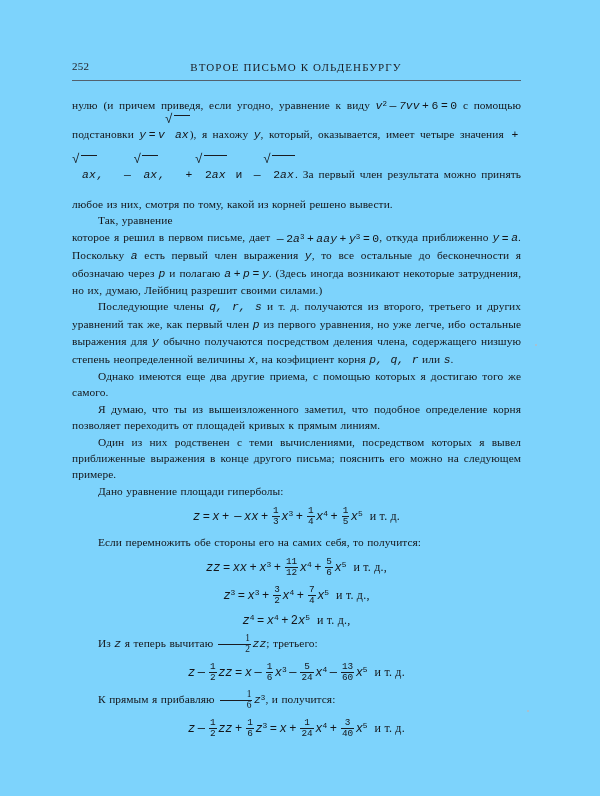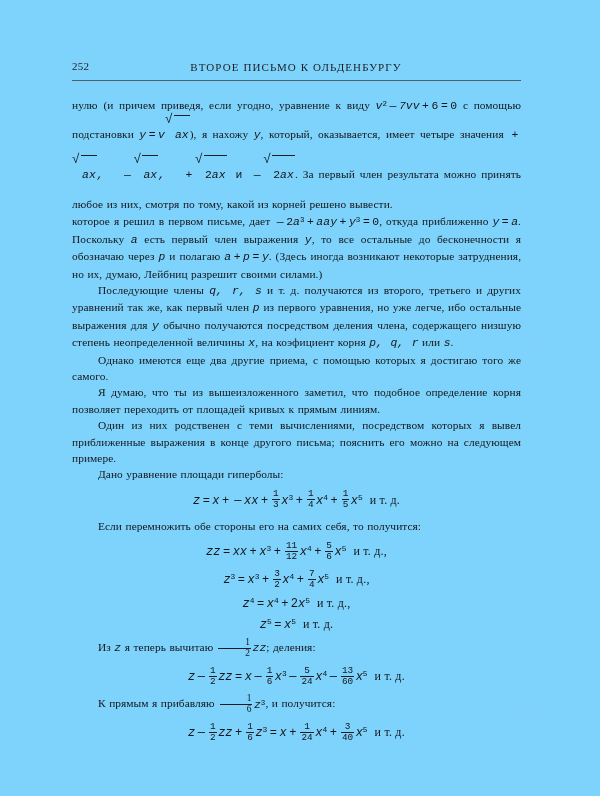--- a/index.html
+++ b/index.html
@@ -150,20 +150,21 @@
 
   <div class="body">
 
     <p class="para"><span>нулю (и причем приведя, если угодно, уравнение к виду</span>
       <span class="m">v<sup class="sm">2</sup><span class="op">—</span>7vv<span class="op">+</span><span class="up">6</span><span class="op">=</span><span class="up">0</span></span>
       <span>с помощью подстановки</span>
       <span class="m">y<span class="op">=</span>v<span class="rad"><span class="chk">√</span><span class="vin"></span><span class="inner">ax</span></span></span><span>), я нахожу</span>
       <span class="m">y</span><span>, который, оказывается, имеет четыре значения</span>
       <span class="m"><span class="op">+</span><span class="rad"><span class="chk">√</span><span class="vin"></span><span class="inner">ax</span></span>,&nbsp; <span class="op">—</span><span class="rad"><span class="chk">√</span><span class="vin"></span><span class="inner">ax</span></span>,&nbsp; <span class="op">+</span><span class="rad"><span class="chk">√</span><span class="vin"></span><span class="inner"><span class="up">2</span>ax</span></span> <span class="up">и</span> <span class="op">—</span><span class="rad"><span class="chk">√</span><span class="vin"></span><span class="inner"><span class="up">2</span>ax</span></span></span><span>. За первый член результата можно принять любое из них, смотря по тому, какой из корней решено вывести.</span></p>
 
+    <p class="para indent">Так, уравнение</p>
 
 
     <p class="para"><span>которое я решил в первом письме, дает</span>
       <span class="m"><span class="op">—</span><span class="up">2</span>a<sup class="sm">3</sup><span class="op">+</span>aay<span class="op">+</span>y<sup class="sm">3</sup><span class="op">=</span><span class="up">0</span></span><span>, откуда приближенно</span>
       <span class="m">y<span class="op">=</span>a</span><span>. Поскольку</span>
       <span class="m">a</span> <span>есть первый член выражения</span>
       <span class="m">y</span><span>, то все остальные до бесконечности я обозначаю через</span>
       <span class="m">p</span> <span>и полагаю</span>
       <span class="m">a<span class="op">+</span>p<span class="op">=</span>y</span><span>. (Здесь иногда возникают некоторые затруднения, но их, думаю, Лейбниц разрешит своими силами.)</span></p>
 
@@ -198,28 +199,25 @@
     </div>
 
     <div class="display">
       <span class="m">z<sup class="sm">3</sup><span class="op">=</span>x<sup class="sm">3</sup><span class="op">+</span><span class="frac"><span class="num">3</span><span class="den">2</span></span>x<sup class="sm">4</sup><span class="op">+</span><span class="frac"><span class="num">7</span><span class="den">4</span></span>x<sup class="sm">5</sup></span><span class="tail">и  т.  д.,</span>
     </div>
 
     <div class="display">
       <span class="m">z<sup class="sm">4</sup><span class="op">=</span>x<sup class="sm">4</sup><span class="op">+</span><span class="up">2</span>x<sup class="sm">5</sup></span><span class="tail">и  т.  д.,</span>
     </div>
 
-    <div class="display">
-      <span class="m">z<sup class="sm">5</sup><span class="op">=</span>x<sup class="sm">5</sup></span><span class="tail">и  т.  д.</span>
-    </div>
 
     <p class="para indent gap"><span>Из</span>
       <span class="m">z</span>
       <span>я теперь вычитаю</span>
-      <span class="frac"><span class="num">1</span><span class="den">2</span></span><span class="m">zz</span><span>; деления:</span></p>
+      <span class="frac"><span class="num">1</span><span class="den">2</span></span><span class="m">zz</span><span>; третьего:</span></p>
 
     <div class="display">
       <span class="m">z<span class="op">—</span><span class="frac"><span class="num">1</span><span class="den">2</span></span>zz<span class="op">=</span>x<span class="op">—</span><span class="frac"><span class="num">1</span><span class="den">6</span></span>x<sup class="sm">3</sup><span class="op">—</span><span class="frac"><span class="num">5</span><span class="den">24</span></span>x<sup class="sm">4</sup><span class="op">—</span><span class="frac"><span class="num">13</span><span class="den">60</span></span>x<sup class="sm">5</sup></span><span class="tail">и  т.  д.</span>
     </div>
 
     <p class="para indent gap"><span>К прямым я прибавляю</span>
       <span class="frac"><span class="num">1</span><span class="den">6</span></span><span class="m">z<sup class="sm">3</sup></span><span>, и получится:</span></p>
 
     <div class="display">
       <span class="m">z<span class="op">—</span><span class="frac"><span class="num">1</span><span class="den">2</span></span>zz<span class="op">+</span><span class="frac"><span class="num">1</span><span class="den">6</span></span>z<sup class="sm">3</sup><span class="op">=</span>x<span class="op">+</span><span class="frac"><span class="num">1</span><span class="den">24</span></span>x<sup class="sm">4</sup><span class="op">+</span><span class="frac"><span class="num">3</span><span class="den">40</span></span>x<sup class="sm">5</sup></span><span class="tail">и  т.  д.</span>

